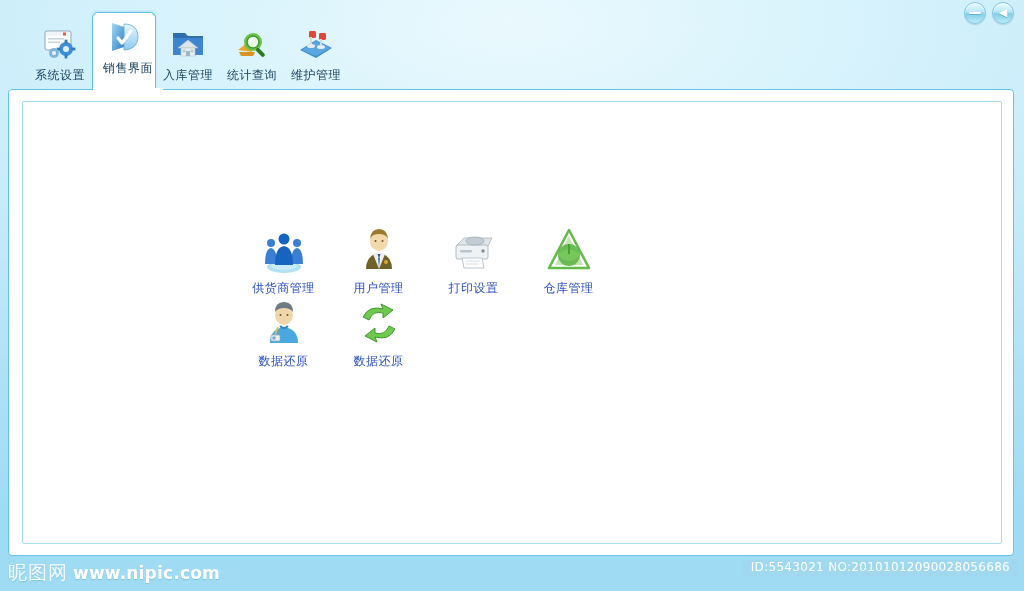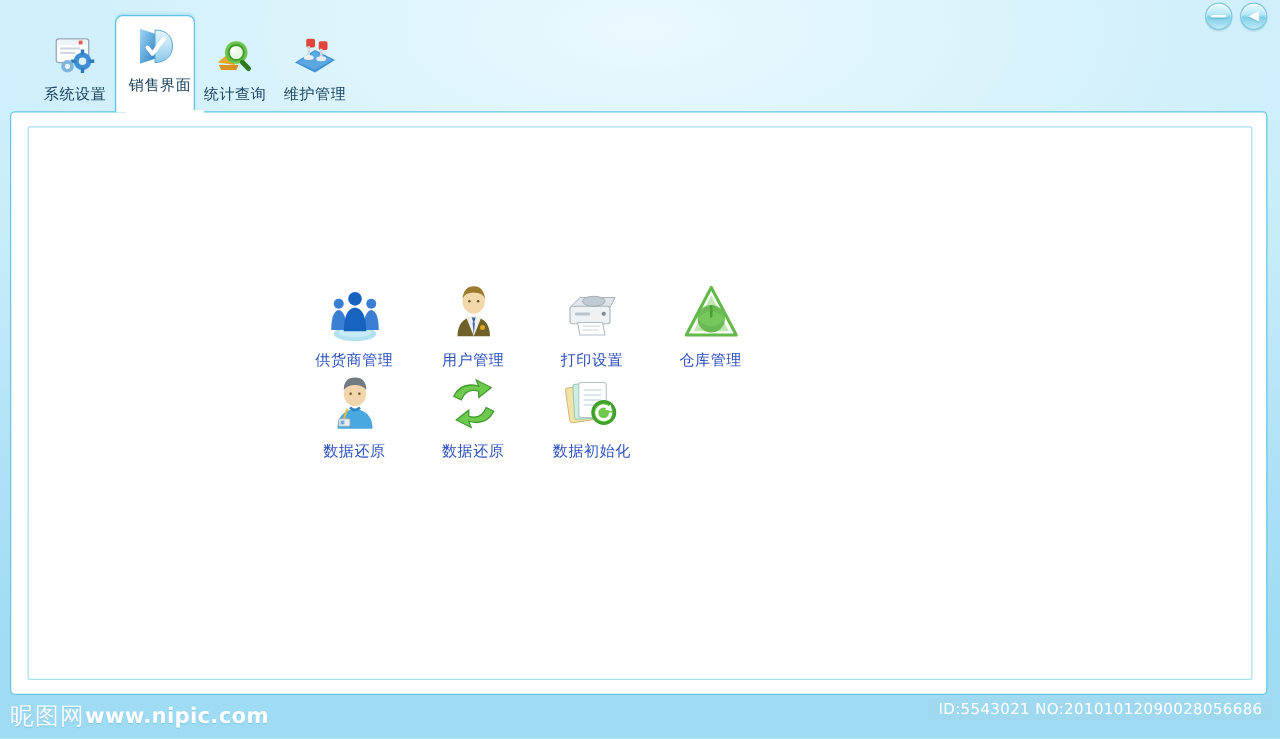--- a/index.html
+++ b/index.html
@@ -88,21 +88,21 @@
   }
   .gicon{width:52px;height:52px;position:relative;margin-bottom:4px;}
   .glabel{
     font-size:12px;color:#2b4fbe;white-space:nowrap;letter-spacing:.5px;
     font-family:"DejaVu Sans","Liberation Sans",sans-serif;
   }
 
   
   .footer{position:absolute;left:0;bottom:0;width:1024px;height:35px;}
   .wm{
-    position:absolute;left:8px;top:4px;display:flex;align-items:center;
+    position:absolute;left:8px;top:4px;display:flex;align-items:center;gap:5px;
   }
   .wm-cn{
     font-size:19px;color:rgba(255,255,255,.92);letter-spacing:1px;
     font-family:"DejaVu Sans","Liberation Sans",sans-serif;
     text-shadow:0 1px 1px rgba(120,190,215,.8);
   }
   .wm-url{
     font-size:17px;color:#ffffff;font-weight:bold;letter-spacing:.2px;
     font-family:"DejaVu Sans","Liberation Sans",sans-serif;
     text-shadow:0 1px 1px rgba(120,190,215,.8);
@@ -169,20 +169,34 @@
               </linearGradient>
             </defs>
             <path d="M8 6 L8 34 L20 30 L20 10 Z" fill="url(#sg1)"></path>
             <path d="M20 7 C30 7 34 13 34 20 C34 28 28 33 20 33 Z" fill="url(#sg2)" stroke="#5ba8d8" stroke-width="0.8"></path>
             <path d="M14 21 L18 26 L27 14" stroke="#ffffff" stroke-width="3.2" fill="none" stroke-linecap="round" stroke-linejoin="round"></path>
           </svg>
         </div>
         <span class="tab-label">销售界面</span>
       </div>
 
+      <div class="tab">
+        <div class="tab-ico">
+          <svg viewBox="0 0 40 40" width="40" height="40">
+            <path d="M5 9 h12 l3 3 h15 v19 H5 Z" fill="#2f6fb0"></path>
+            <rect x="5" y="14" width="30" height="17" fill="#3d86cf"></rect>
+            <polygon points="20,16 30,24 10,24" fill="#dde6ea" stroke="#aebfc8" stroke-width="0.6"></polygon>
+            <rect x="13" y="24" width="14" height="8" fill="#e8eff2" stroke="#aebfc8" stroke-width="0.6"></rect>
+            <rect x="18" y="27" width="4" height="5" fill="#9db6c4"></rect>
+            <rect x="14.5" y="25.5" width="3" height="3" fill="#b9cdd8"></rect>
+            <rect x="22.5" y="25.5" width="3" height="3" fill="#b9cdd8"></rect>
+          </svg>
+        </div>
+        <span class="tab-label">入库管理</span>
+      </div>
 
       <div class="tab">
         <div class="tab-ico">
           <svg viewBox="0 0 40 40" width="40" height="40">
             <path d="M6 26 L16 18 L20 28 Z" fill="#e8a72f"></path>
             <path d="M7 28 h16 l-2 4 H9 Z" fill="#d99320"></path>
             <circle cx="21" cy="18" r="9" fill="#64c143" opacity="0.95"></circle>
             <circle cx="21" cy="18" r="6" fill="#eaf8e6" stroke="#3f9a2c" stroke-width="1.5"></circle>
             <circle cx="19" cy="16" r="2.2" fill="#ffffff" opacity=".85"></circle>
             <rect x="26" y="23" width="4" height="11" rx="2" transform="rotate(-45 28 28)" fill="#2d7a1f"></rect>
@@ -311,40 +325,20 @@
     <div class="gitem">
       <div class="gicon">
         <svg viewBox="0 0 52 52" width="52" height="52">
           <path d="M10 20 q6 -12 20 -8 l-2 -5 l12 6 l-10 8 l0 -5 q-10 -3 -14 7 z" fill="#6ec94e" stroke="#3f9a2c" stroke-width="1"></path>
           <path d="M42 32 q-6 12 -20 8 l2 5 l-12 -6 l10 -8 l0 5 q10 3 14 -7 z" fill="#6ec94e" stroke="#3f9a2c" stroke-width="1"></path>
         </svg>
       </div>
       <span class="glabel">数据还原</span>
     </div>
 
-    <div class="gitem">
-      <div class="gicon">
-        <svg viewBox="0 0 52 52" width="52" height="52">
-          <rect x="6" y="12" width="22" height="28" rx="2" fill="#f2e2a8" stroke="#cdb97a" stroke-width="0.8" transform="rotate(-8 17 26)"></rect>
-          <rect x="11" y="10" width="22" height="28" rx="2" fill="#cfeee0" stroke="#97c8b2" stroke-width="0.8" transform="rotate(-3 22 24)"></rect>
-          <rect x="15" y="9" width="22" height="28" rx="2" fill="#ffffff" stroke="#b3c3cc" stroke-width="0.9"></rect>
-          <g stroke="#cfdbe2" stroke-width="1.2">
-            <line x1="19" y1="15" x2="33" y2="15"></line>
-              <line x1="19" y1="19" x2="33" y2="19"></line>
-            <line x1="19" y1="23" x2="33" y2="23"></line>
-              <line x1="19" y1="27" x2="29" y2="27"></line>
-          </g>
-          <circle cx="35" cy="33" r="10" fill="#3fa02b"></circle>
-          <circle cx="35" cy="33" r="7.5" fill="#6ec94e"></circle>
-          <path d="M39 29.5 a5.5 5.5 0 1 0 1.4 4.5" stroke="#ffffff" stroke-width="2.4" fill="none" stroke-linecap="round"></path>
-          <polygon points="40.5,26.5 41.5,32 36,30.5" fill="#ffffff"></polygon>
-        </svg>
-      </div>
-      <span class="glabel">数据初始化</span>
-    </div>
 
   </div>
 
   <div class="footer">
     <div class="wm">
       <span class="wm-cn">昵图网</span>
       <span class="wm-url">www.nipic.com</span>
     </div>
     <div class="idbadge">ID:5543021 NO:20101012090028056686</div>
   </div>

